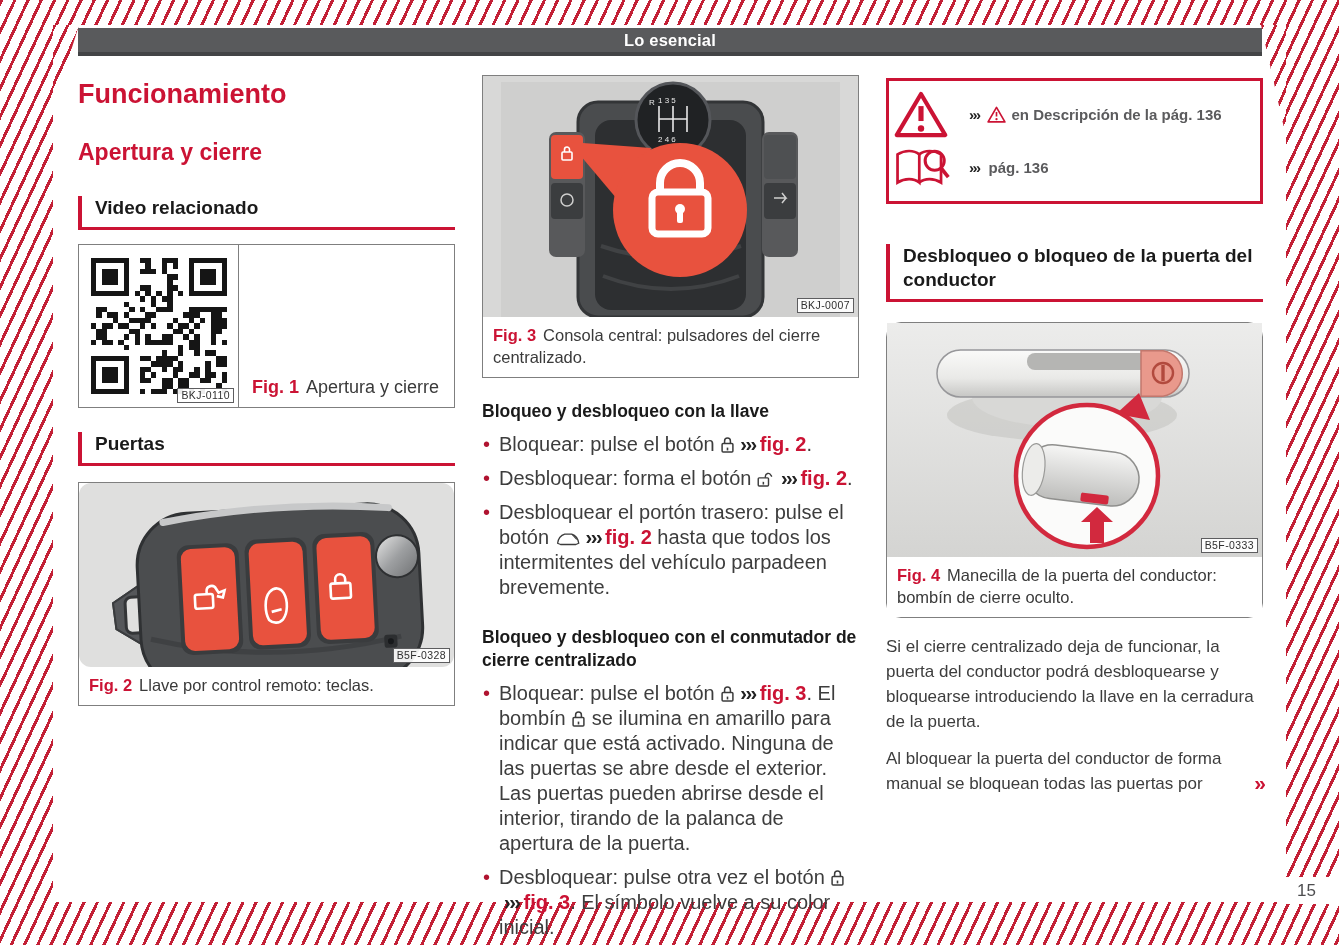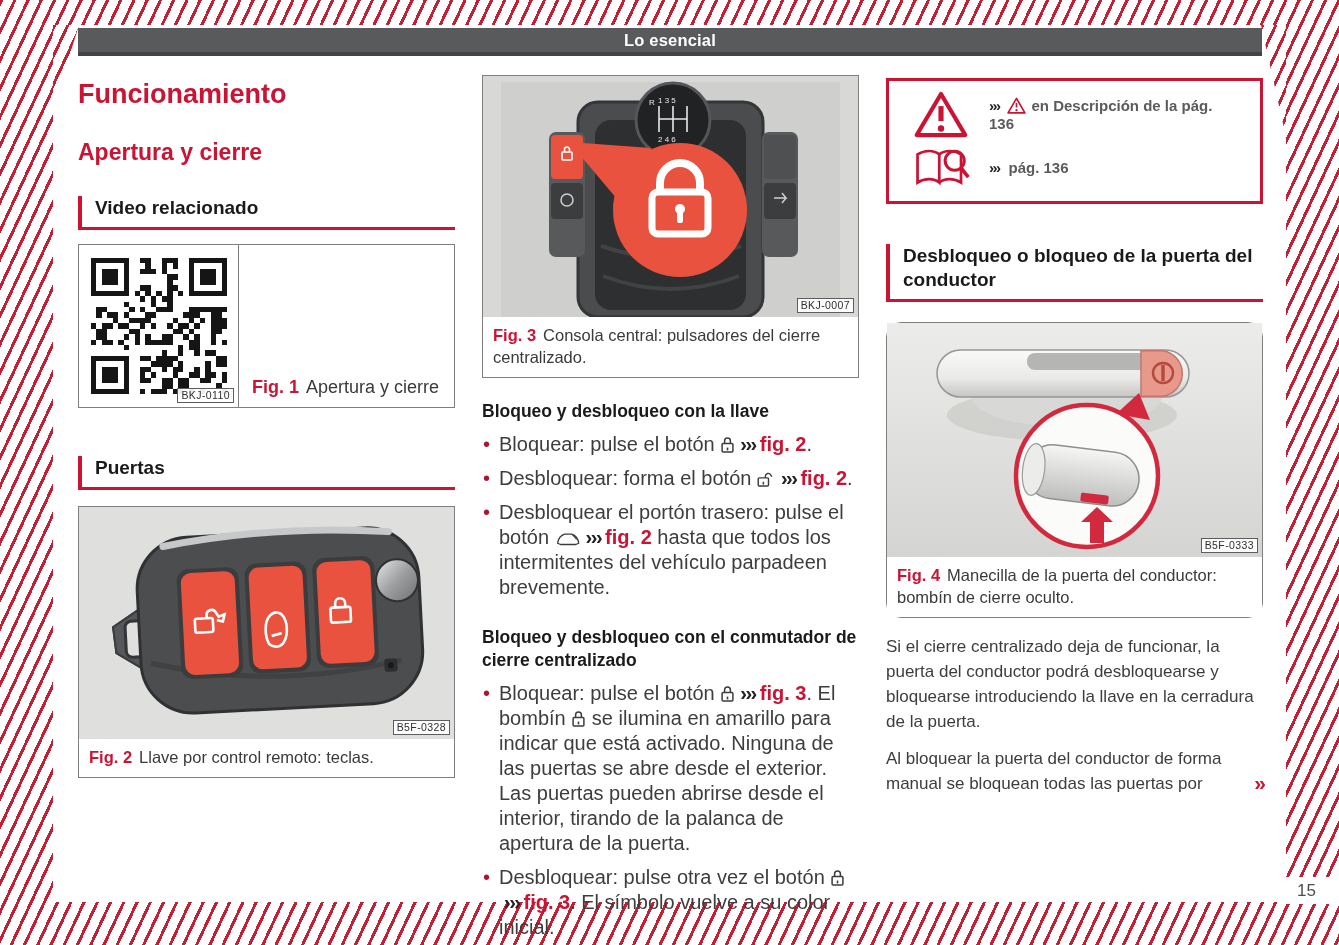--- a/index.html
+++ b/index.html
@@ -61,21 +61,21 @@
   .seg-fr{font-weight:bold;color:#cb1334;}
   .seg-rt{font-weight:bold;color:#5b5b5d;font-size:15px;margin-left:5px;}
   .refrow .seg-ar{font-size:15px;margin-left:0;}
 
   .ic{display:inline-block;vertical-align:-3px;color:#3c3c3c;}
   .ic-lock-closed{width:15px;height:18px;}
   .ic-lock-open{width:19px;height:18px;}
   .ic-tailgate{width:26px;height:17px;}
   .ic-warning-triangle-small{width:21px;height:19px;vertical-align:-4px;margin-left:2px;}
 
-  .refbox{border:3px solid #cb1334;padding:6px 24px;}
+  .refbox{border:3px solid #cb1334;padding:6px 4px;}
   .refrow{display:flex;align-items:center;min-height:54px;}
   .reficon{width:76px;flex:none;display:flex;justify-content:flex-start;align-items:center;}
   .reftextcell{flex:1;}
 
   .para2wrap{position:relative;}
   .cont-marker{
     position:absolute;right:-3px;bottom:1px;color:#cb1334;font-weight:bold;font-size:21px;
   }
   .hidden-defs{position:absolute;width:0;height:0;overflow:hidden;}
 </style>
@@ -402,24 +402,24 @@
           </svg>
         <span class="figcode">BKJ-0110</span>
       </div>
       <div class="fig1capcell">
         <div class="fig1cap">
           <span class="figlabel">Fig. 1</span><span>Apertura y cierre</span>
         </div>
       </div>
     </div>
 
-    <div class="rule-head" style="margin-top:48px;">Puertas</div>
+    <div class="rule-head" style="margin-top:24px;">Puertas</div>
 
     <div class="figbox" style="margin-top:16px;">
-      <div class="figimg" style="height:232px;">
+      <div class="figimg" style="height:184px;border-radius:12px;">
         <svg width="375" height="232" viewBox="0 0 375 232">
           <defs>
             <linearGradient id="silverG" x1="0" y1="0" x2="1" y2="1">
               <stop offset="0" stop-color="#e8e8e7"></stop>
                 <stop offset="0.5" stop-color="#9d9fa1"></stop>
                 <stop offset="1" stop-color="#6e7072"></stop>
             </linearGradient>
           </defs>
           <rect width="375" height="232" fill="#dfdfde"></rect>
           <g transform="rotate(-3 190 115)">

